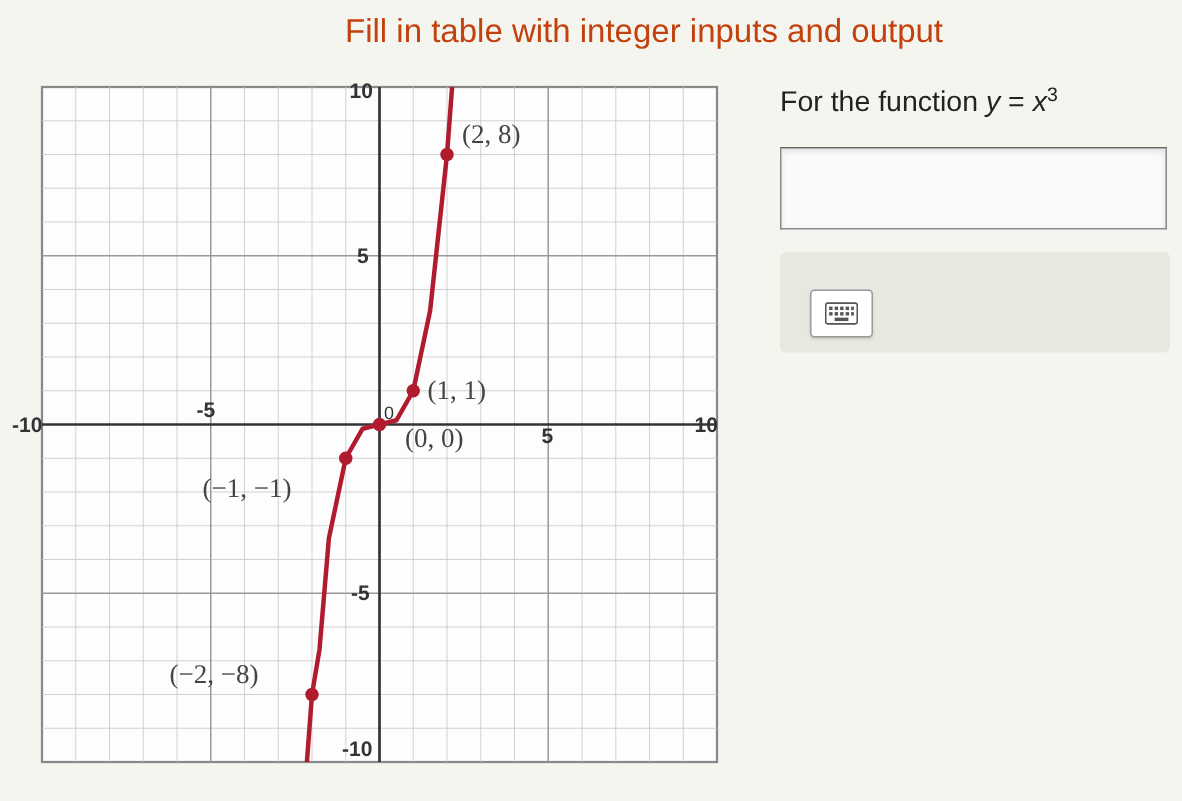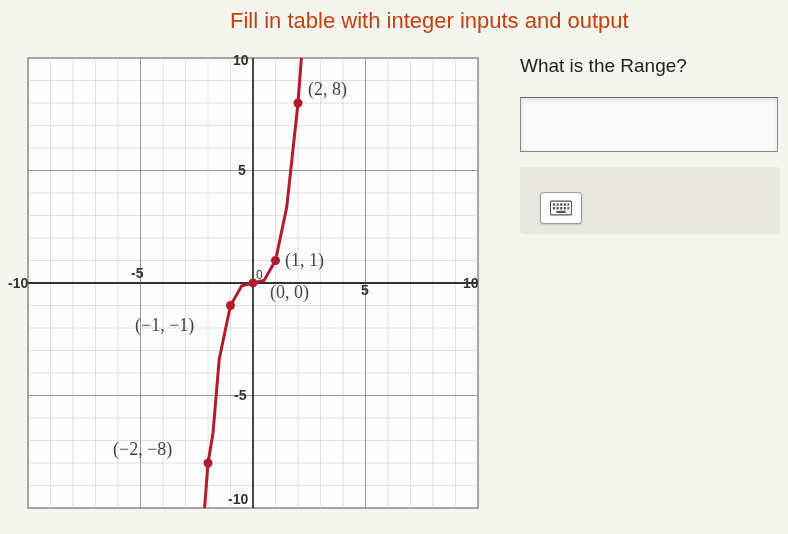--- a/index.html
+++ b/index.html
@@ -215,22 +215,24 @@
     <text x="455" y="240" class="axis-label">10</text>
 
     <text x="225" y="17" class="axis-label">10</text>
     <text x="230" y="127" class="axis-label">5</text>
     <text x="226" y="352" class="axis-label">-5</text>
     <text x="220" y="456" class="axis-label">-10</text>
   </svg>
 </div>
 
 <div class="right-panel">
+  <div class="function-text">
+    <span>For the function </span><span class="eq">y</span><span> = </span><span class="eq">x</span><sup>3</sup>
+  </div>
   
-  <div class="question-text">What is the Range?</div>
   
   <input type="text" class="answer-box" value="" style="">
   
   <div class="toolbar-area">
     <div class="keyboard-btn">
       <svg viewBox="0 0 24 16">
         <rect x="0.5" y="0.5" width="23" height="15" rx="1.5" fill="none" stroke="#555" stroke-width="1.2"></rect>
         <rect x="3" y="3" width="2.5" height="2.5" fill="#555"></rect>
         <rect x="7" y="3" width="2.5" height="2.5" fill="#555"></rect>
         <rect x="11" y="3" width="2.5" height="2.5" fill="#555"></rect>

